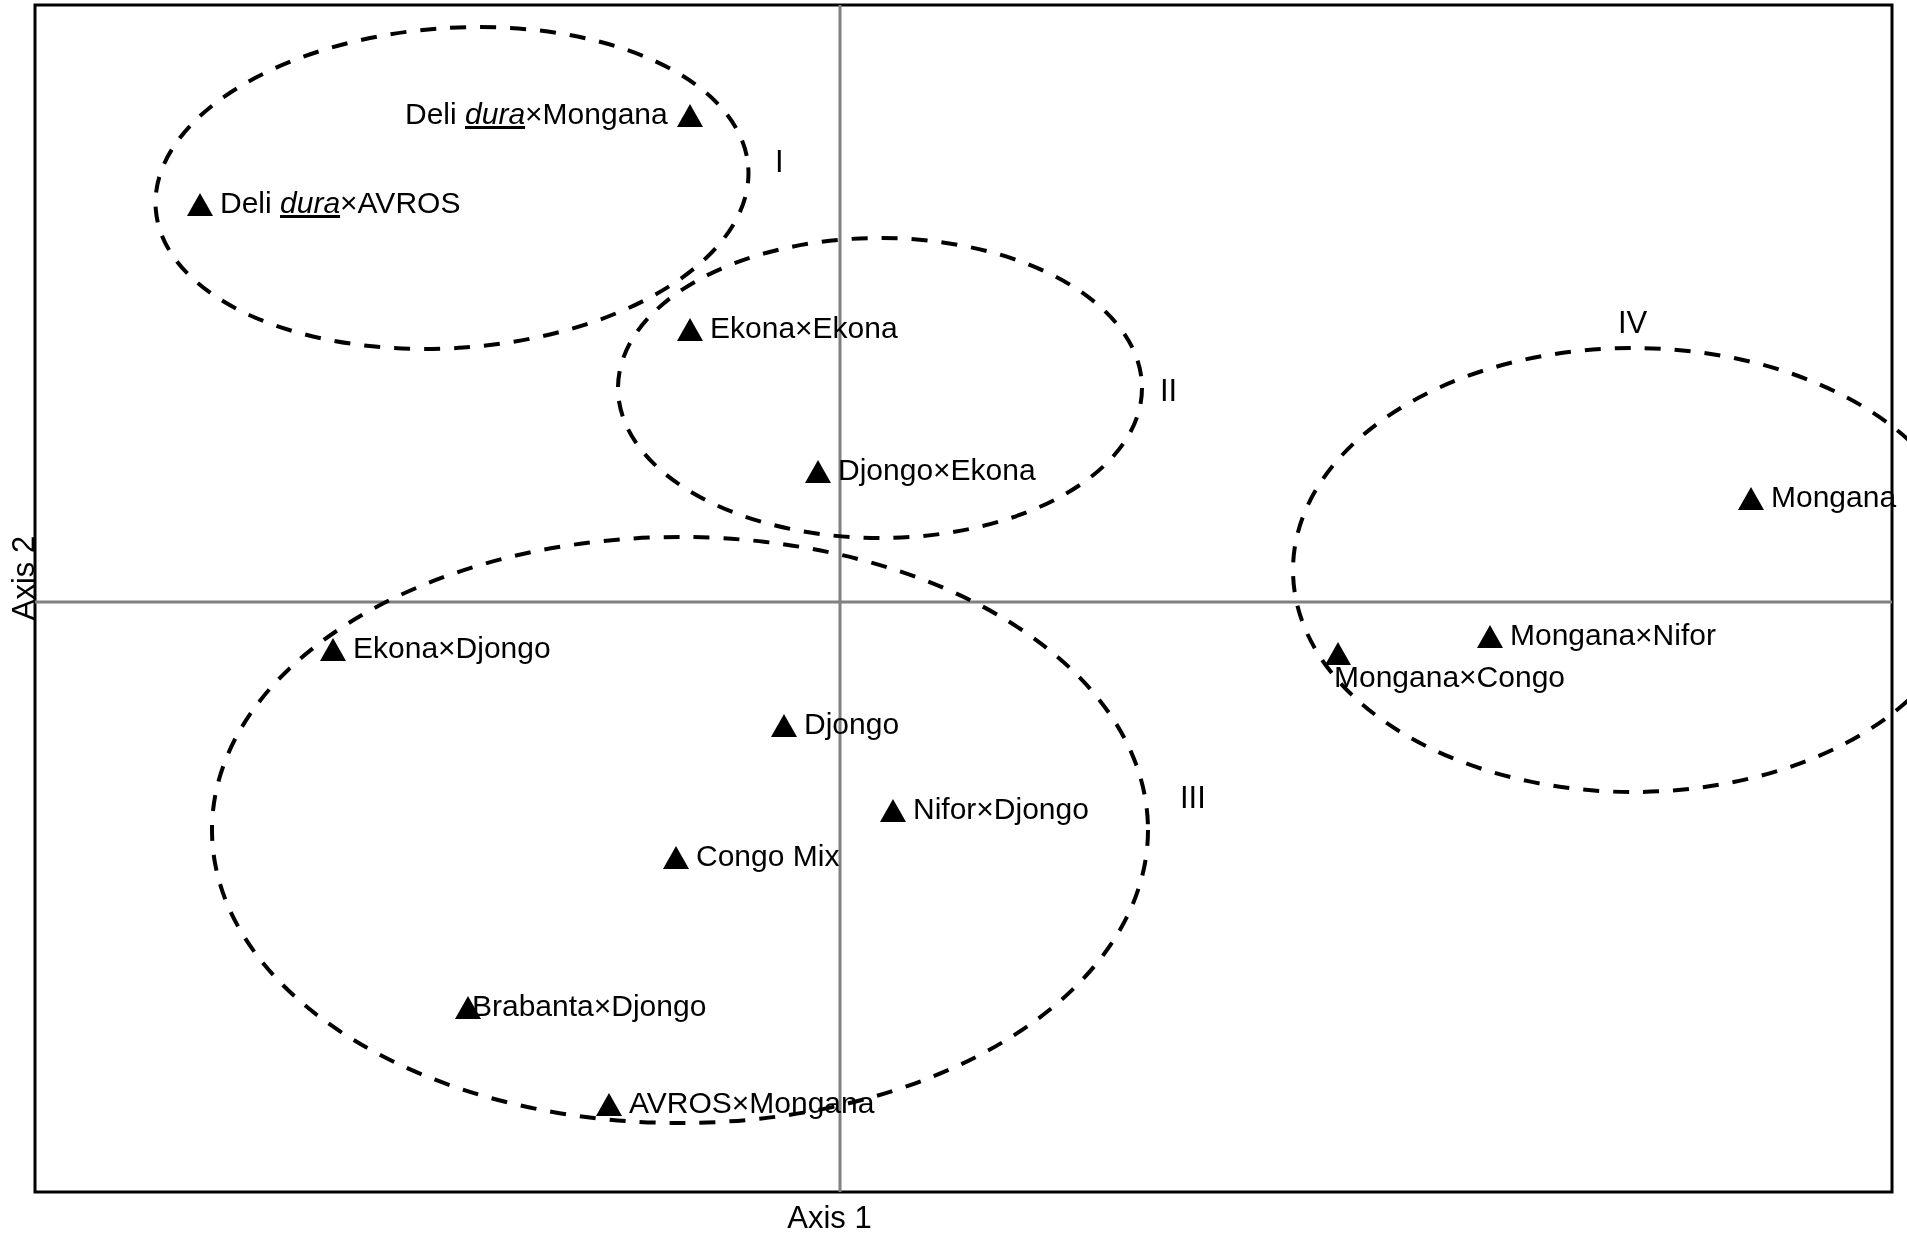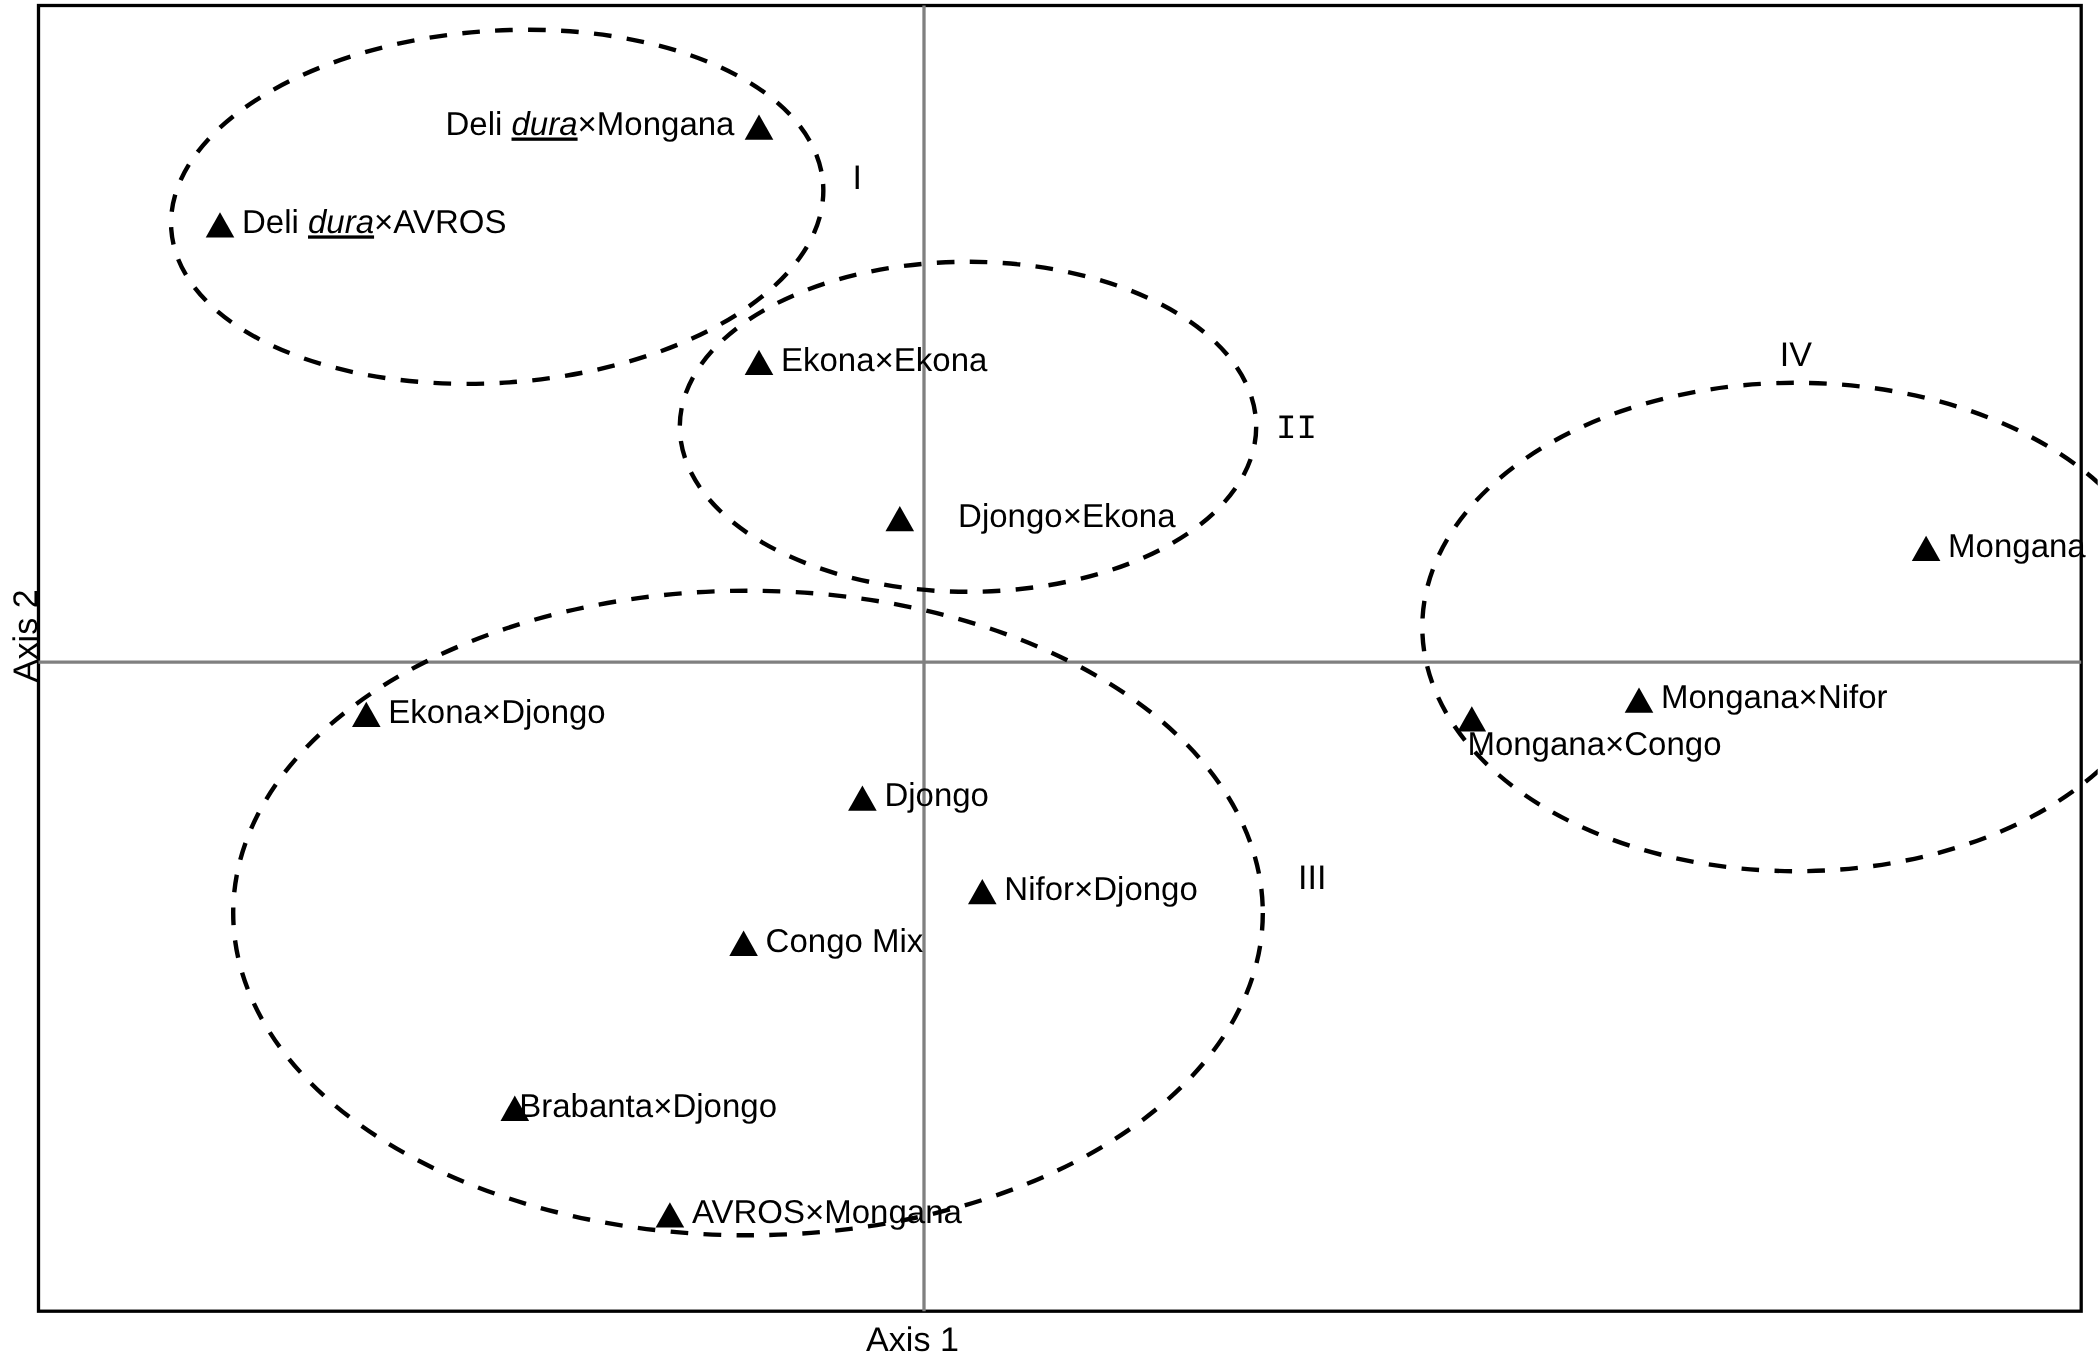--- a/index.html
+++ b/index.html
@@ -31,34 +31,34 @@
     <g id="ellipse-layer">
         <ellipse cx="452" cy="188" rx="297" ry="160" fill="none" stroke="#000000" stroke-width="4" stroke-dasharray="16 14" transform="rotate(-4 452 188)"></ellipse>
         <ellipse cx="880" cy="388" rx="262" ry="150" fill="none" stroke="#000000" stroke-width="4" stroke-dasharray="16 14"></ellipse>
         <ellipse cx="680" cy="830" rx="468" ry="293" fill="none" stroke="#000000" stroke-width="4" stroke-dasharray="16 14"></ellipse>
         <ellipse cx="1633" cy="570" rx="340" ry="222" fill="none" stroke="#000000" stroke-width="4" stroke-dasharray="16 14"></ellipse>
       </g>
   </svg>
 
   <div id="cluster-tags">
       <div class="cluster-tag" style="left: 775px; top: 146px;">I</div>
-      <div class="cluster-tag" style="left: 1160px; top: 375px; font-family: Liberation Mono, monospace;">II</div>
+      <div class="cluster-tag" style="left: 1160px; top: 375px;">II</div>
       <div class="cluster-tag" style="left: 1180px; top: 782px;">III</div>
       <div class="cluster-tag" style="left: 1618px; top: 307px;">IV</div>
     </div>
 
   <div id="point-layer">
       <div class="marker" style="left: 677px; top: 104px;"></div>
       <div class="lbl" style="top: 99px; left: 405px; visibility: visible;">Deli <span class="it">dura</span>×Mongana</div>
       <div class="marker" style="left: 187px; top: 193px;"></div>
       <div class="lbl" style="top: 188px; left: 220px;">Deli <span class="it">dura</span>×AVROS</div>
       <div class="marker" style="left: 677px; top: 318px;"></div>
       <div class="lbl" style="top: 313px; left: 710px;">Ekona×Ekona</div>
       <div class="marker" style="left: 805px; top: 460px;"></div>
-      <div class="lbl" style="top: 455px; left: 838px; margin-left: 33px;">Djongo×Ekona</div>
+      <div class="lbl" style="top: 455px; left: 838px;">Djongo×Ekona</div>
       <div class="marker" style="left: 1738px; top: 487px;"></div>
       <div class="lbl" style="top: 482px; left: 1771px;">Mongana</div>
       <div class="marker" style="left: 320px; top: 638px;"></div>
       <div class="lbl" style="top: 633px; left: 353px;">Ekona×Djongo</div>
       <div class="marker" style="left: 1477px; top: 625px;"></div>
       <div class="lbl" style="top: 620px; left: 1510px;">Mongana×Nifor</div>
       <div class="marker" style="left: 1325px; top: 642px;"></div>
       <div class="lbl" style="top: 662px; left: 1334px;">Mongana×Congo</div>
       <div class="marker" style="left: 771px; top: 714px;"></div>
       <div class="lbl" style="top: 709px; left: 804px; text-align: center;">Djongo</div>

